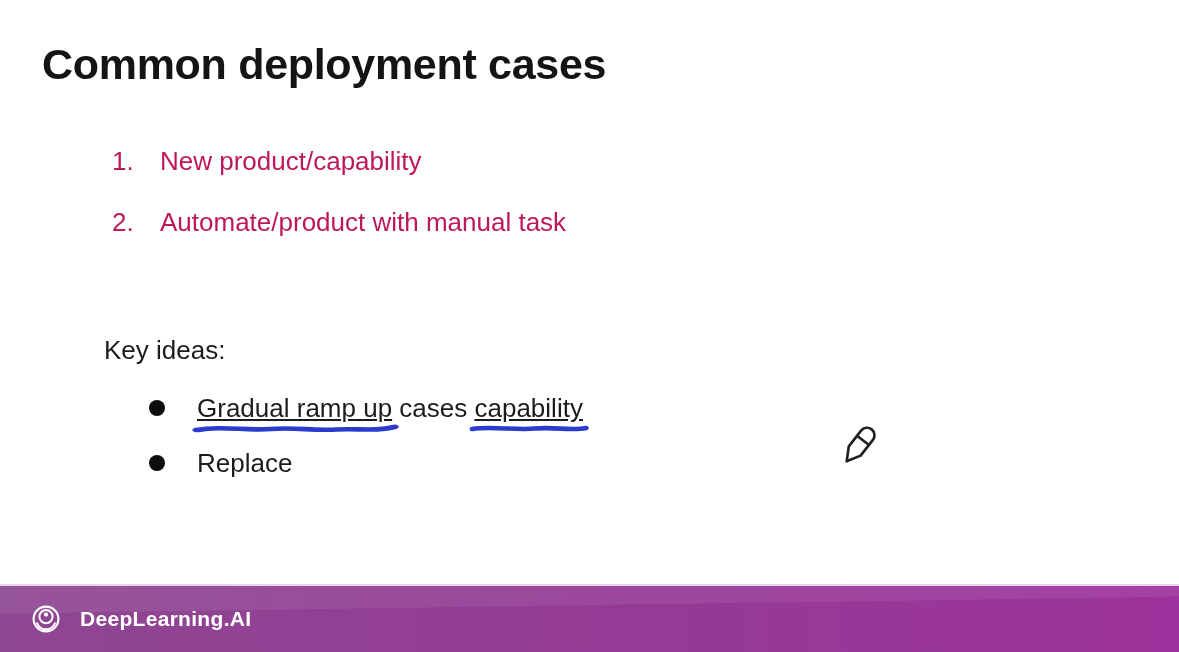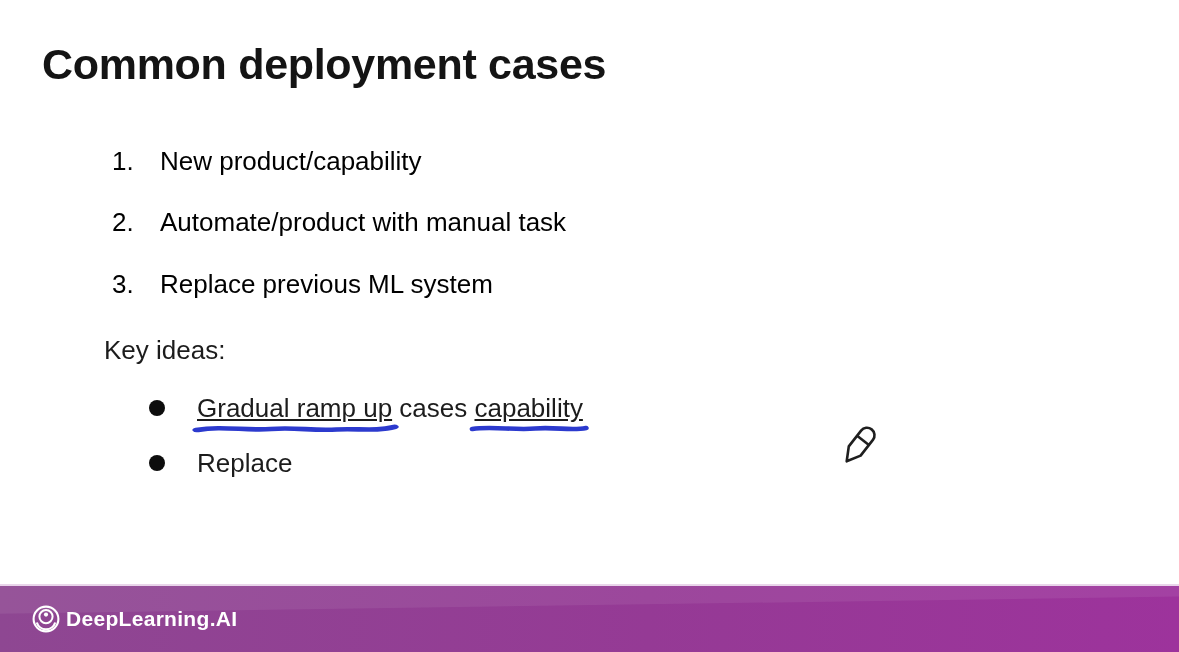--- a/index.html
+++ b/index.html
@@ -9,21 +9,21 @@
     background:#ffffff;
     overflow:hidden;
     font-family:"Liberation Sans", sans-serif;
     color:#1b1b1b;
   }
   .title{
     position:absolute;left:42px;top:40px;
     font-size:43px;font-weight:600;color:#141414;
     letter-spacing:-0.3px;line-height:1.15;
   }
-  .num-item{position:absolute;left:112px;font-size:26px;line-height:1.15;color:#000000;}
+  .num-item{position:absolute;left:112px;font-size:26px;line-height:1.15;color:#be185d;}
   .num-item .marker{display:inline-block;width:48px;}
   .item-1{top:147px;}
   .item-2{top:208px;}
   .item-3{top:270px;}
   .key-ideas{position:absolute;left:104px;top:336px;font-size:26px;line-height:1.15;color:#1c1c1c;text-align:right;}
   .bullet-row{position:absolute;left:149px;font-size:26px;line-height:1.15;color:#1c1c1c;}
   .bullet-1{top:394px;}
   .bullet-2{top:449px;}
   .dot{
     display:inline-block;width:16px;height:16px;border-radius:50%;
@@ -46,42 +46,39 @@
     box-sizing:border-box;
   }
   .footer-sheen{
     position:absolute;left:0;top:0;width:100%;height:100%;
     background:rgba(255,255,255,0.07);
     clip-path:polygon(0 0,100% 0,100% 16%,0 42%);
     pointer-events:none;
   }
   .brand{
     position:absolute;left:31px;top:0;height:100%;
-    display:flex;align-items:center;gap:5px;
+    display:flex;align-items:center;gap:19px;
   }
   .brand-text{
     color:#ffffff;font-size:21px;font-weight:600;letter-spacing:0.3px;
     font-family:"Liberation Sans", sans-serif;
   }
 </style>
 </head>
 <body>
 
 <div class="slide">
 
   <div class="title">Common deployment cases</div>
 
   <div class="num-item item-1">
     <span class="marker">1.</span><span>New product/capability</span>
   </div>
   <div class="num-item item-2">
     <span class="marker">2.</span><span>Automate/product with manual task</span>
-  </div>
-  <div class="num-item item-3">
-    <span class="marker">3.</span><span>Replace previous ML system</span>
   </div>
 
   <div class="key-ideas">Key ideas:</div>
 
   <div class="bullet-row bullet-1">
     <span class="dot"></span><span class="useg"><span>Gradual ramp up</span><svg class="wave" viewBox="0 0 100 12" preserveAspectRatio="none">
           <path d="M2 7 C 14 2.5, 26 8, 38 6 C 50 4, 58 8, 70 6.5 C 80 5.4, 90 8.5, 98 4"></path>
         </svg></span><span> cases </span><span class="useg"><span>capability</span><svg class="wave" viewBox="0 0 100 12" preserveAspectRatio="none">
           <path d="M2 6 C 18 2.8, 38 7.5, 55 5.5 C 72 3.8, 86 8, 98 5"></path>
         </svg></span>

